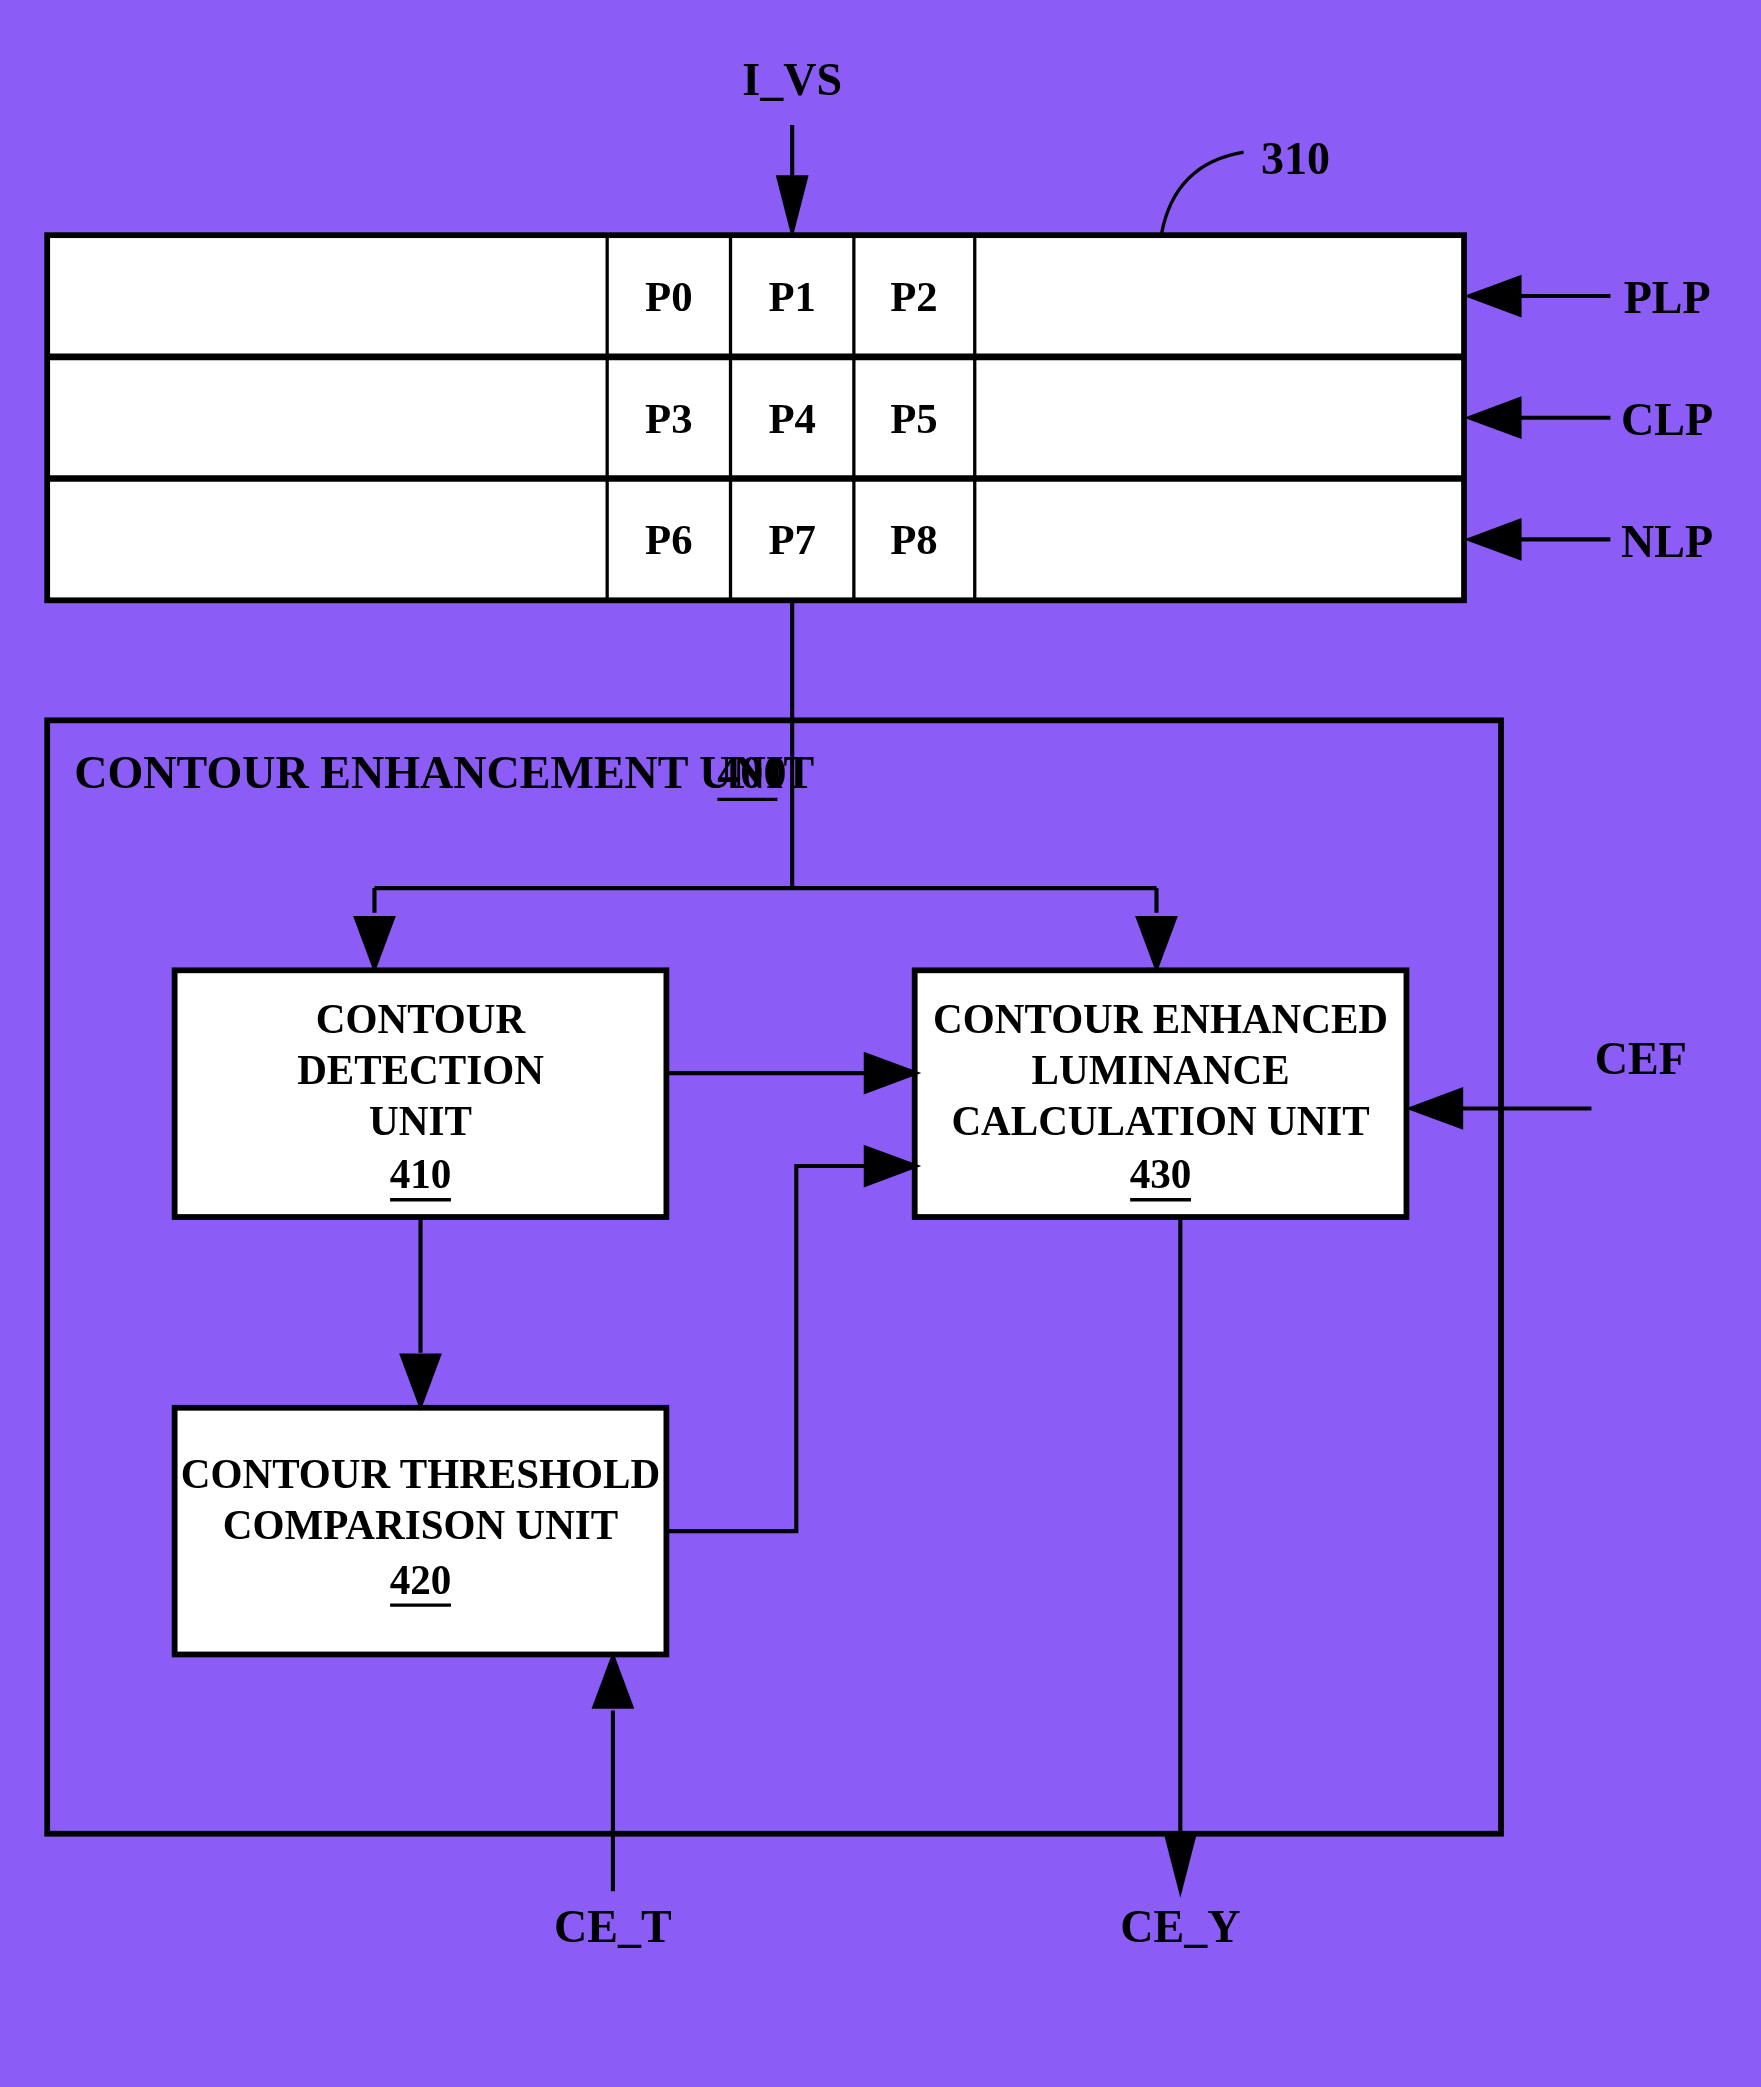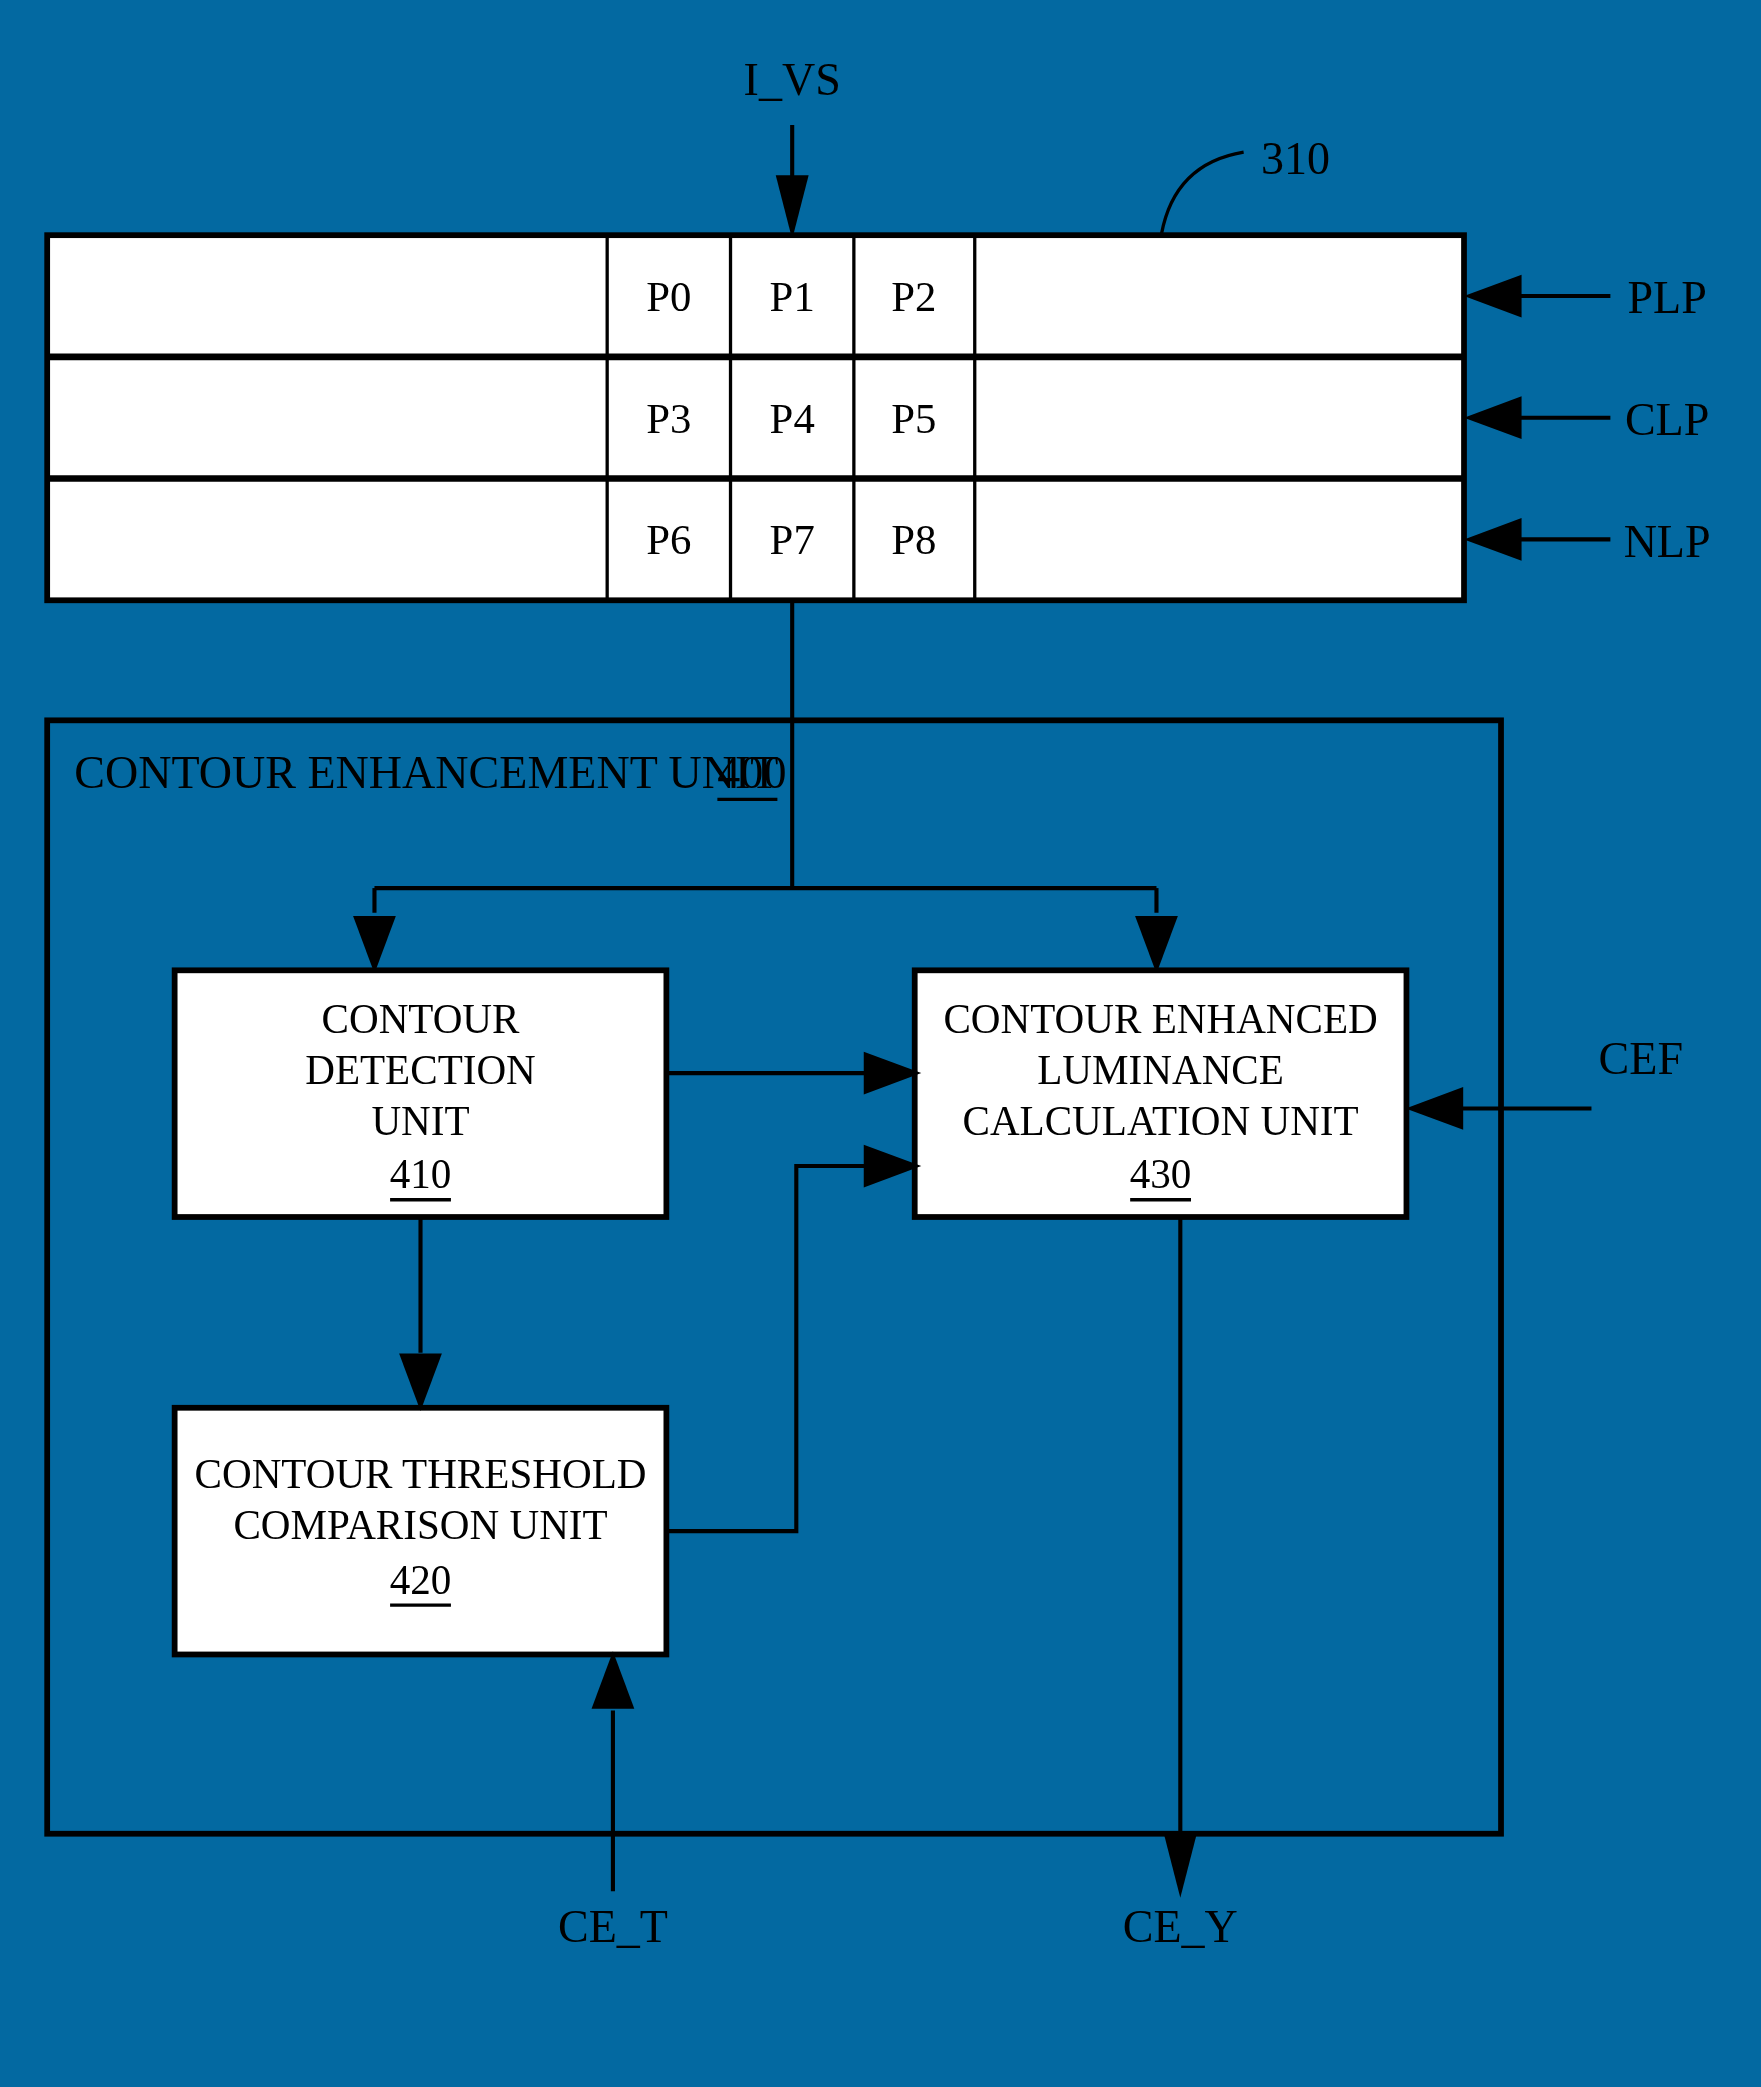--- a/index.html
+++ b/index.html
@@ -9,22 +9,23 @@
     background: #ffffff;
   }
   body {
     font-family: "Liberation Serif", "DejaVu Serif", serif;
     color: #000000;
   }
   #figure-root {
     position: relative;
     width: 1762px;
     height: 2087px;
-    background: #0369a1;
+    background: #8b5cf6;
     overflow: hidden;
+    font-weight: bold;
   }
   #diagram-svg {
     display: block;
     width: 1762px;
     height: 2087px;
   }
   .dgm-line {
     stroke: #000000;
     fill: none;
     stroke-width: 5;

